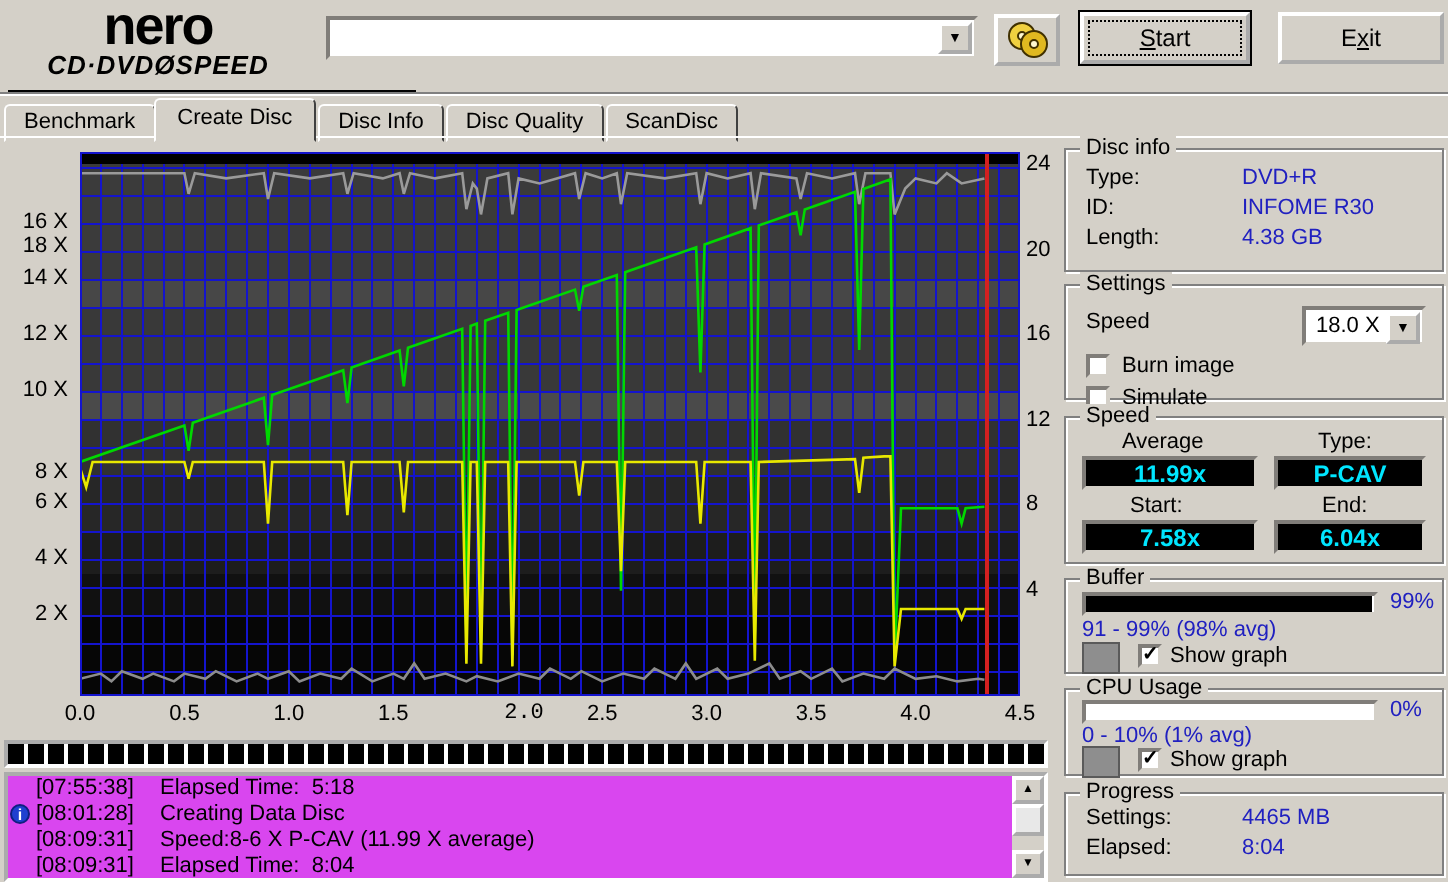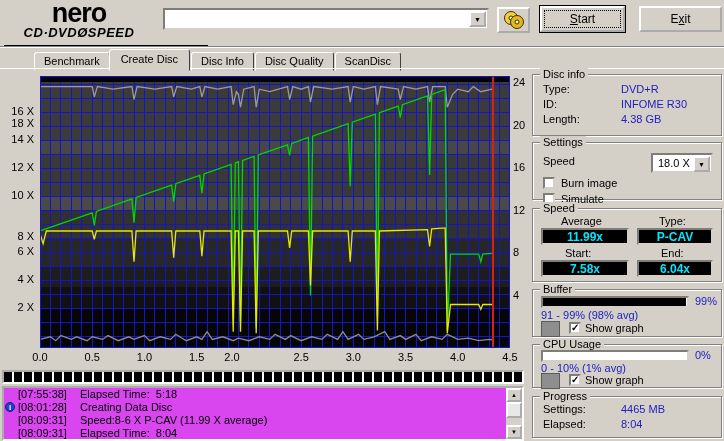--- a/index.html
+++ b/index.html
@@ -24,21 +24,21 @@
   #icon-btn{left:497px;top:7px;width:33px;height:26px;}
   #start-btn{left:540px;top:6px;width:85px;height:26px;border:2px outset #fff;
              outline:1px solid #000;}
   #start-btn .focus{position:absolute;inset:2px;border:1px dotted #000;}
   #exit-btn{left:639px;top:6px;width:83px;height:26px;}
   .btn .lbl{position:relative;top:4px;}
   .key{text-decoration:underline;}
   #tb-divider{left:0;top:46px;width:724px;height:0;border-top:1px solid #808080;
               border-bottom:1px solid #fff;}
   
-  #tabbar{left:2px;top:49px;height:20px;margin-left:32px;}
+  #tabbar{left:2px;top:49px;height:20px;}
   .tab{display:inline-block;height:17px;line-height:17px;padding:0 9px;margin-right:1px;
        background:#d4d0c8;border:1px solid;border-color:#fff #404040 #d4d0c8 #fff;
        border-top-left-radius:3px;border-top-right-radius:3px;vertical-align:bottom;
        position:relative;}
   .tab.active{height:20px;line-height:19px;border-bottom:1px solid #d4d0c8;z-index:5;
               margin-left:-2px;padding:0 11px;}
   #content-top{left:0;top:68px;width:724px;height:1px;background:#fff;}
   
   #plot{left:40px;top:76px;width:470px;height:272px;background:#000;}
   .axlab{position:absolute;font-size:11px;color:#000;}
@@ -220,21 +220,21 @@
     <div class="axlab yr" style="top: 203.5px;">12</div>
     <div class="axlab yr" style="top: 161px;">16</div>
     <div class="axlab yr" style="top: 118.5px;">20</div>
     <div class="axlab yr" style="top: 76px;">24</div>
   </div>
 <div class="abs" id="xlabels">
     <div class="axlab xl" style="left: 27px;">0.0</div>
     <div class="axlab xl" style="left: 79.2222px;">0.5</div>
     <div class="axlab xl" style="left: 131.444px;">1.0</div>
     <div class="axlab xl" style="left: 183.667px;">1.5</div>
-    <div class="axlab xl" style="left: 219px;">2.0</div>
+    <div class="axlab xl" style="left: 249px; font-family: Liberation Mono, monospace;">2.0</div>
     <div class="axlab xl" style="left: 288.111px;">2.5</div>
     <div class="axlab xl" style="left: 340.333px;">3.0</div>
     <div class="axlab xl" style="left: 392.556px;">3.5</div>
     <div class="axlab xl" style="left: 444.778px;">4.0</div>
     <div class="axlab xl" style="left: 497px;">4.5</div>
   </div>
 
 <div class="group" id="g-discinfo" style="top:74px;height:60px;">
   <span class="gtitle">Disc info</span>
   <div id="discinfo-rows">

